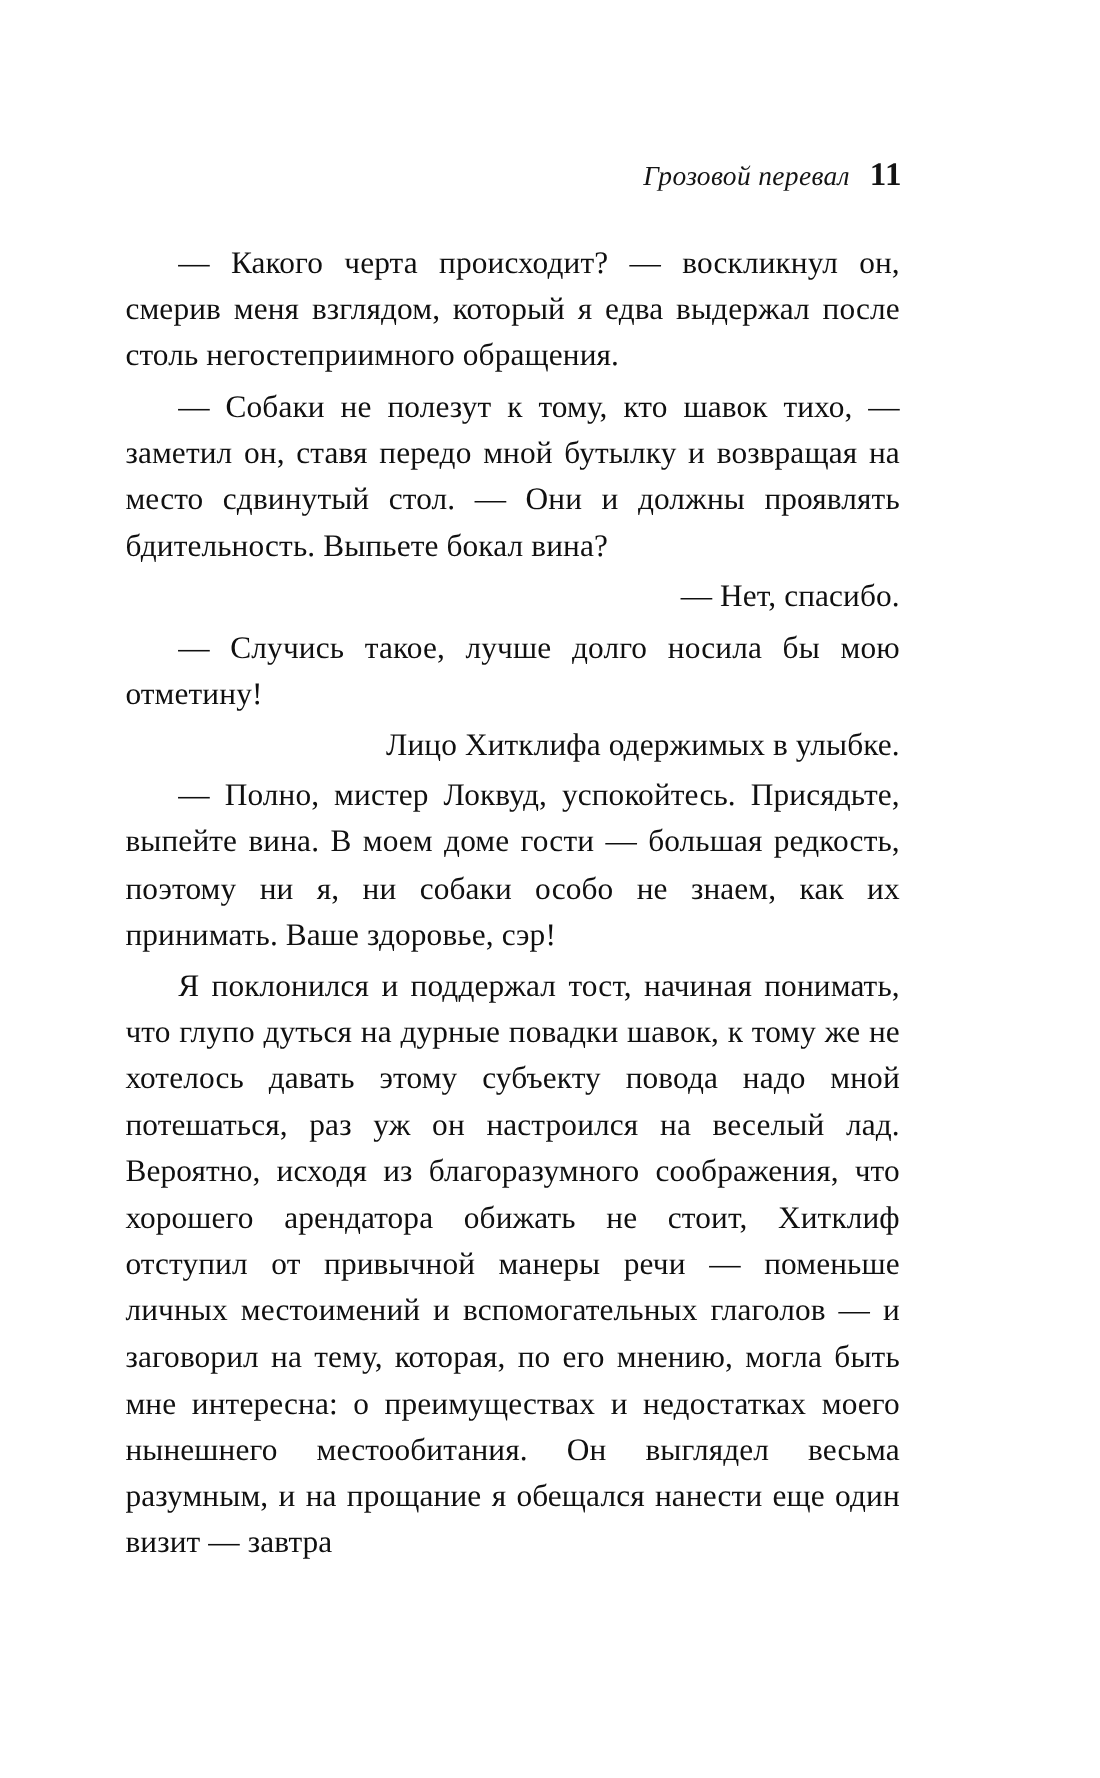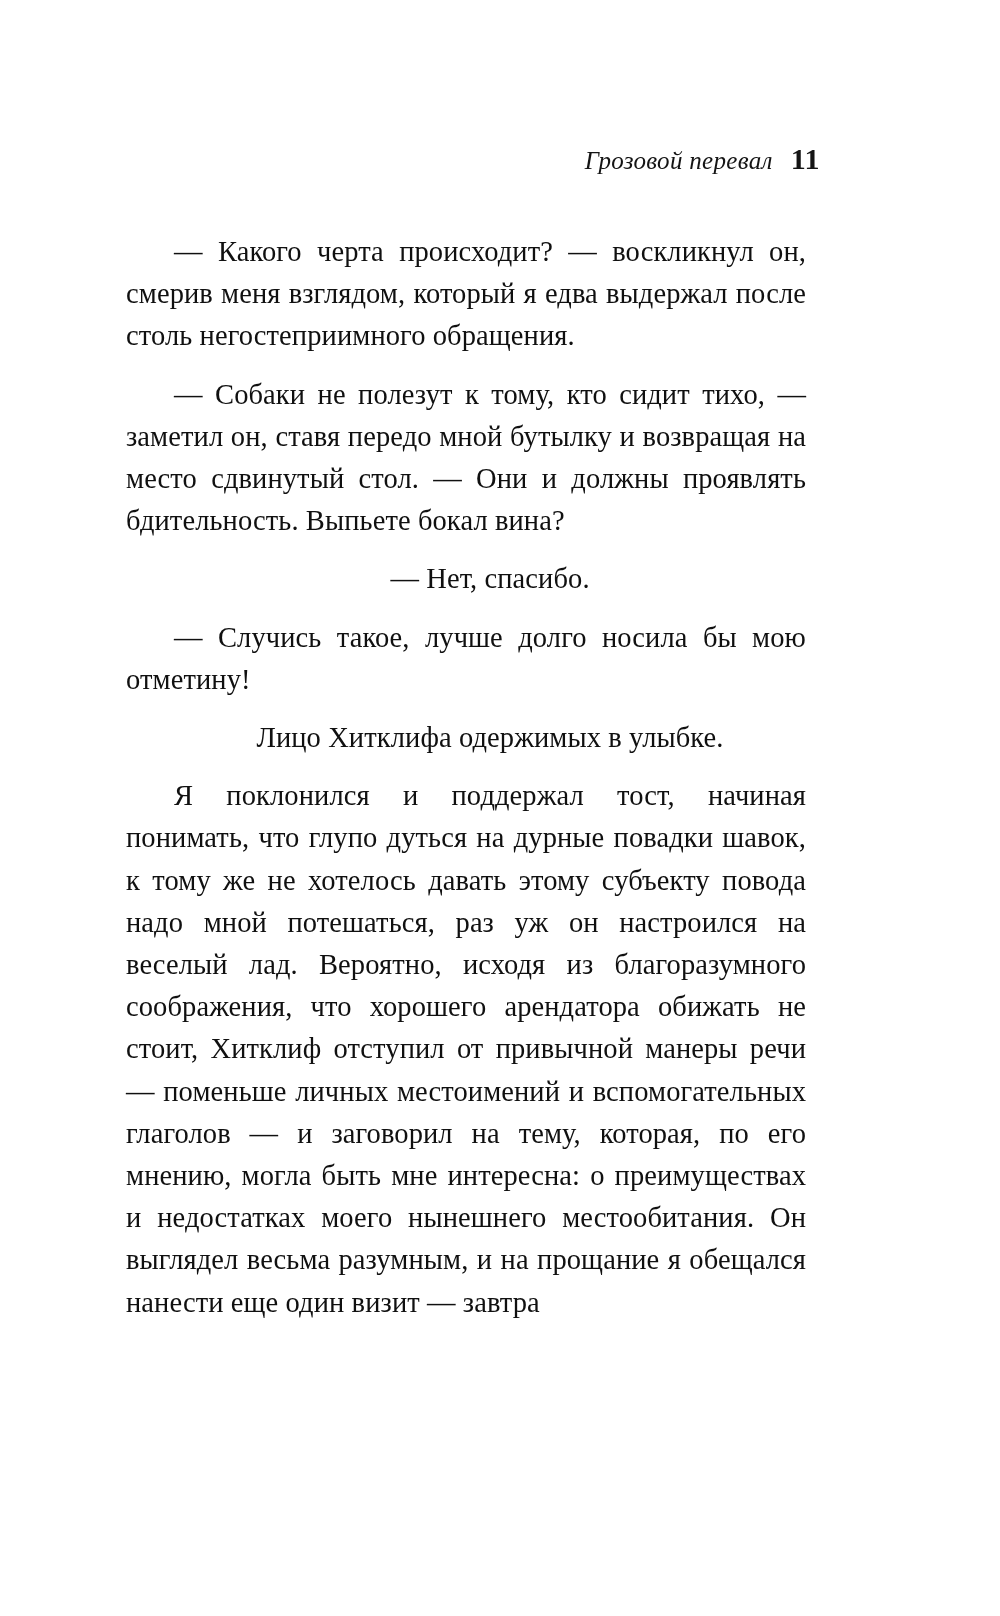--- a/index.html
+++ b/index.html
@@ -50,48 +50,49 @@
   }
 
   .text-body {
     position: absolute;
     left: 110px;
     top: 215px;
     width: 712px;
   }
 
   .para {
-    margin: 16px;
+    margin: 4px;
     font-size: 28.5px;
     line-height: 42.2px;
     text-align: justify;
     text-justify: inter-word;
     color: #101010;
     letter-spacing: 0.1px;
   }
 
   .para.indent {
     text-indent: 48px;
   }
 
   .para.last {
-    text-align: center;
+    text-align: right;
   }
 </style>
 </head>
 <body>
 
 <div class="page">
 
   <div class="running-head">
     <span class="book-title">Грозовой перевал</span><span class="page-number">11</span>
   </div>
 
   <div class="text-body">
     <p class="para indent">— Какого черта происходит? — воскликнул он, смерив меня взглядом, который я едва выдержал после столь негостеприимного обращения.</p>
-    <p class="para indent">— Собаки не полезут к тому, кто сидит тихо, — заметил он, ставя передо мной бутылку и возвращая на место сдвинутый стол. — Они и должны проявлять бдительность. Выпьете бокал вина?</p>
+    <p class="para indent">— Собаки не полезут к тому, кто шавок тихо, — заметил он, ставя передо мной бутылку и возвращая на место сдвинутый стол. — Они и должны проявлять бдительность. Выпьете бокал вина?</p>
     <p class="para indent last">— Нет, спасибо.</p>
     <p class="para indent">— Случись такое, лучше долго носила бы мою отметину!</p>
     <p class="para indent last">Лицо Хитклифа одержимых в улыбке.</p>
+    <p class="para indent">— Полно, мистер Локвуд, успокойтесь. Присядьте, выпейте вина. В моем доме гости — большая редкость, поэтому ни я, ни собаки особо не знаем, как их принимать. Ваше здоровье, сэр!</p>
     <p class="para indent">Я поклонился и поддержал тост, начиная понимать, что глупо дуться на дурные повадки шавок, к тому же не хотелось давать этому субъекту повода надо мной потешаться, раз уж он настроился на веселый лад. Вероятно, исходя из благоразумного соображения, что хорошего арендатора обижать не стоит, Хитклиф отступил от привычной манеры речи — поменьше личных местоимений и вспомогательных глаголов — и заговорил на тему, которая, по его мнению, могла быть мне интересна: о преимуществах и недостатках моего нынешнего местообитания. Он выглядел весьма разумным, и на прощание я обещался нанести еще один визит — завтра</p>
   </div>
 
 </div>
 
 </body></html>

